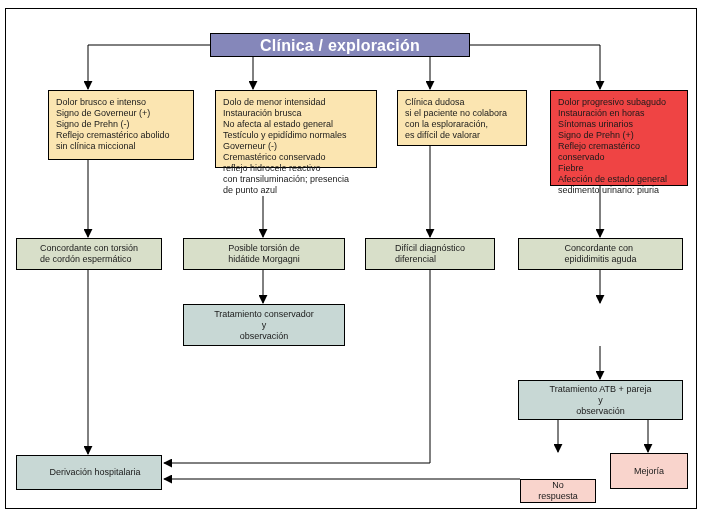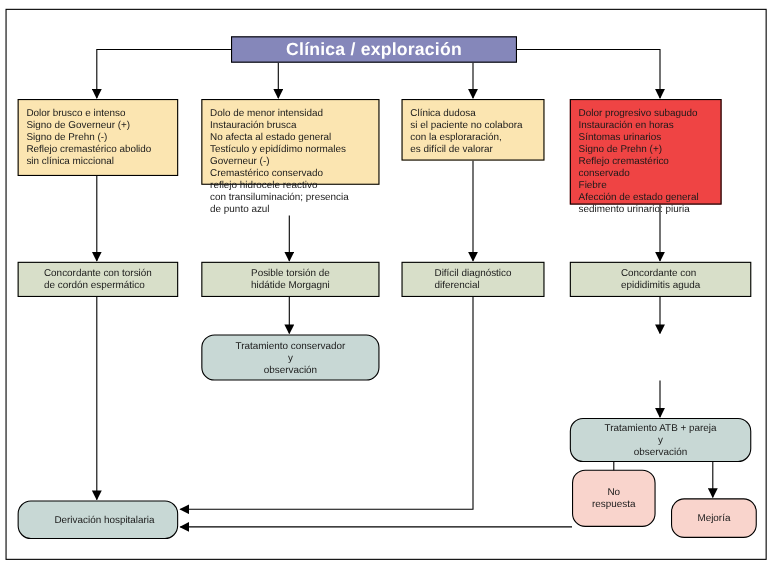--- a/index.html
+++ b/index.html
@@ -12,24 +12,24 @@
     border:1px solid #000;box-sizing:border-box;background:#ffffff;
   }
   .node{
     position:absolute;box-sizing:border-box;border:1px solid #000;
     font-size:9px;line-height:11px;white-space:pre-line;
   }
   .title-node{
     display:flex;align-items:center;justify-content:center;
     font-weight:bold;font-size:16px;color:#ffffff;letter-spacing:.2px;
   }
-  .left-pad{padding:6px 4px 4px 7px;text-align:left;}
+  .left-pad{padding:6px 4px 4px 7px;text-align:left;margin-left:32px;}
   .center-block{display:flex;align-items:center;justify-content:center;}
   .center-block .inner{text-align:left;white-space:pre-line;}
-  .center-text{display:flex;align-items:center;justify-content:center;text-align:center;border-radius:12px;}
+  .center-text{display:flex;align-items:center;justify-content:center;text-align:center;}
   svg.wires{position:absolute;left:0;top:0;pointer-events:none;}
 </style>
 </head>
 <body>
 
 <div class="stage">
   <div class="frame"></div>
 
   <svg class="wires" width="702" height="517" viewBox="0 0 702 517">
     <defs>
@@ -113,19 +113,19 @@
 
   <div class="node center-text" style="left:183px;top:304px;width:162px;height:42px;background:#c8d8d5;">Tratamiento conservador
 y
 observación</div>
 
 
   <div class="node center-text" style="left:518px;top:380px;width:165px;height:40px;background:#c8d8d5;">Tratamiento ATB + pareja
 y
 observación</div>
 
-  <div class="node center-text" style="left:520px;top:427px;width:76px;height:52px;background:#f9d4cc;">No
+  <div class="node center-text" style="left:520px;top:479px;width:76px;height:24px;background:#f9d4cc;">No
 respuesta</div>
 
   <div class="node center-text" style="left:610px;top:453px;width:78px;height:36px;background:#f9d4cc;">Mejoría</div>
 
   <div class="node center-text" style="left:16px;top:455px;width:146px;height:35px;background:#c8d8d5;padding-left:12px;">Derivación hospitalaria</div>
 </div>
 
 </body></html>

